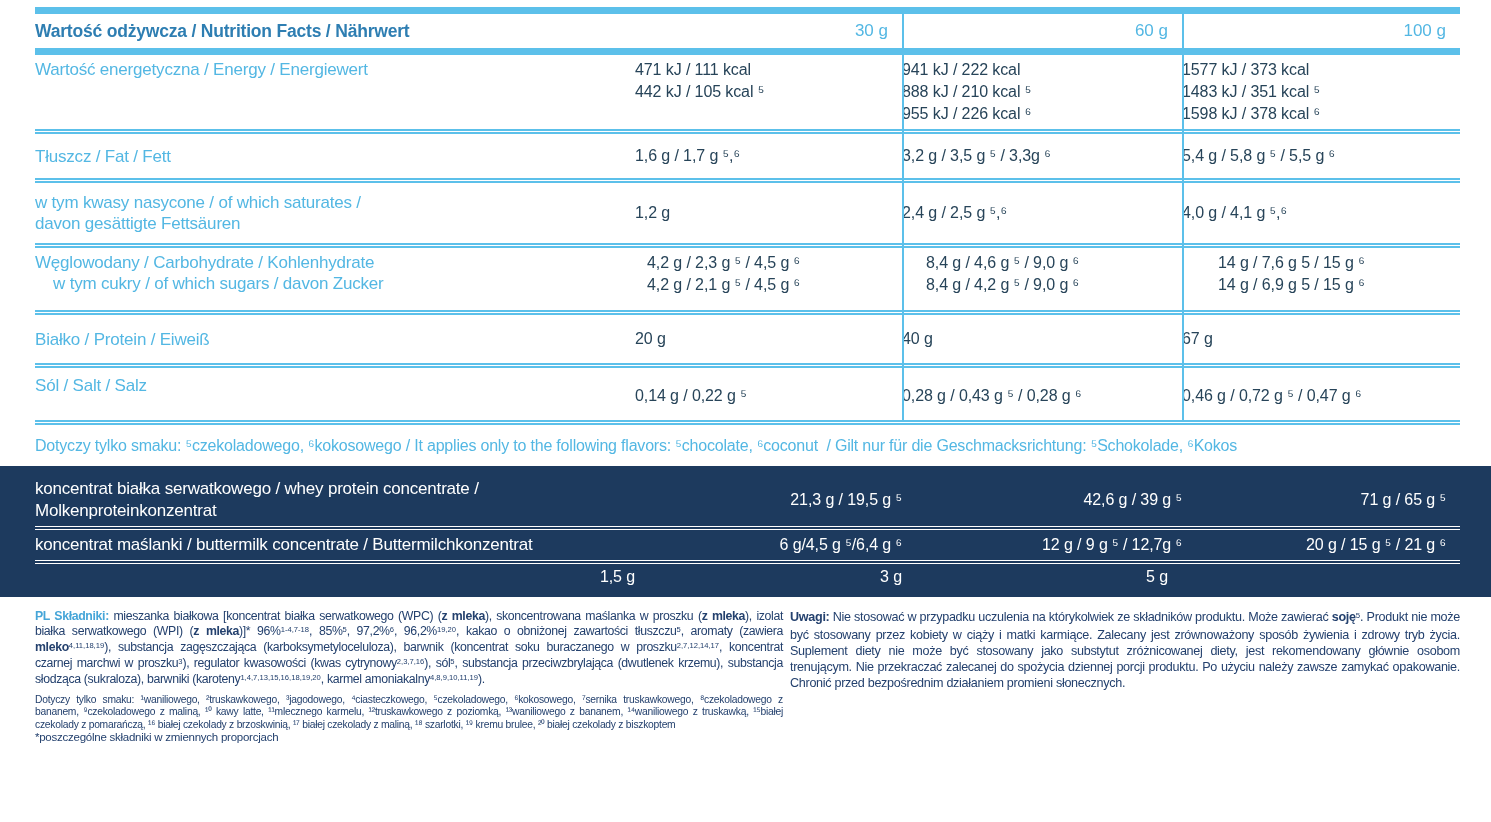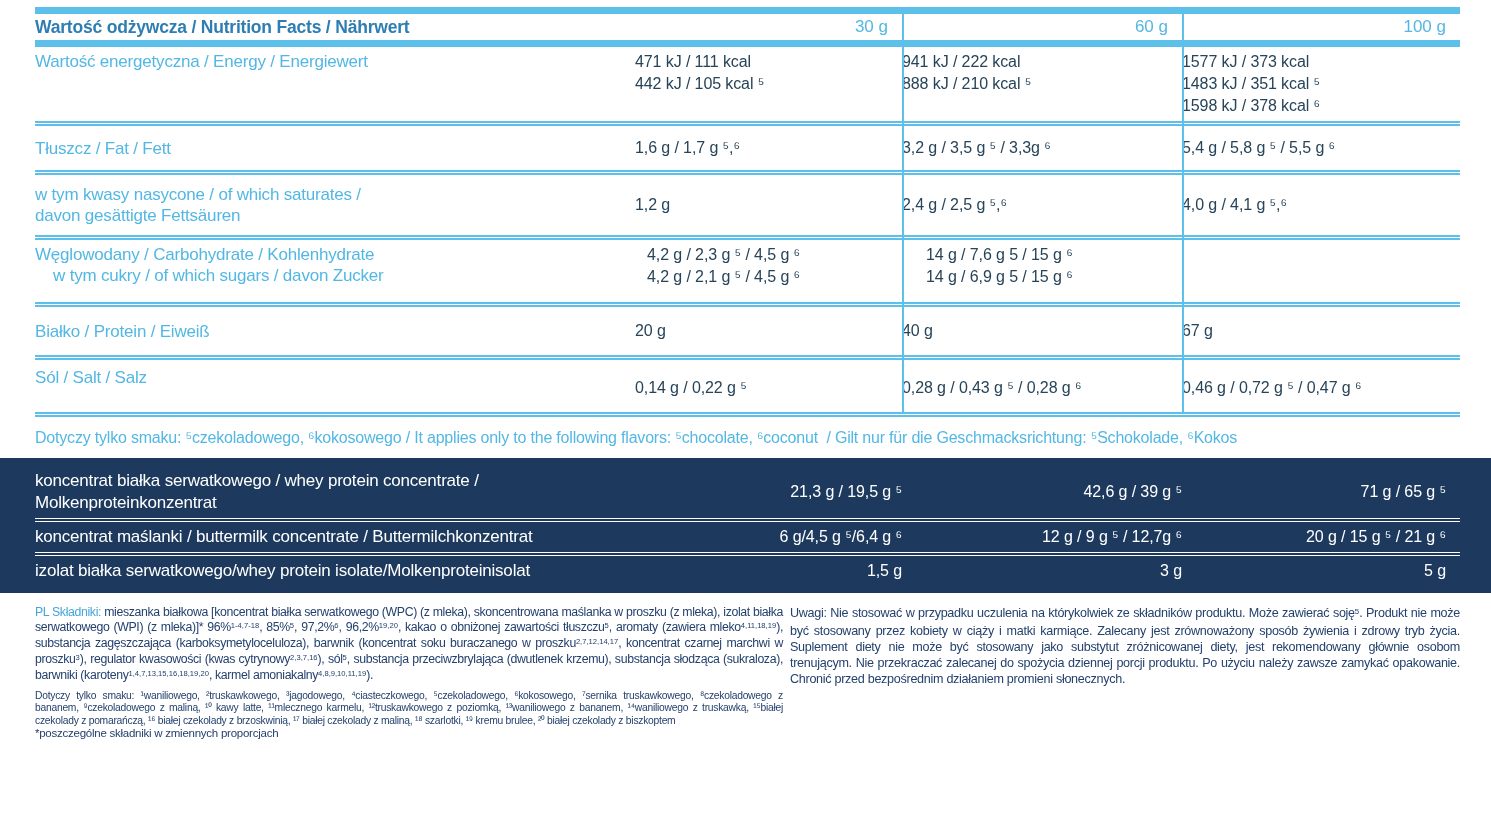--- a/index.html
+++ b/index.html
@@ -22,21 +22,21 @@
   }
   
   .top-info{padding:36px 35px 0 35px;color:var(--accent);font-weight:bold;
     font-size:17.5px;line-height:22px;letter-spacing:-0.2px;}
   
   .twrap{position:relative;margin:7px 31px 0 35px;border-bottom:5px double var(--line);}
   .vline{position:absolute;top:7px;bottom:0;width:2px;background:var(--line);z-index:0;}
   .vline.v1{left:867px;} .vline.v2{left:1147px;}
   .bar{height:7px;background:var(--line);position:relative;z-index:1;}
   .cols{display:grid;grid-template-columns:600px 267px 280px 278px;}
-  .thead{height:26px;align-items:center;}
+  .thead{height:34px;align-items:center;}
   .thead .ttl{color:var(--title);font-weight:bold;font-size:17.5px;letter-spacing:-0.2px;}
   .thead .ch{color:var(--accent);font-size:17px;text-align:right;padding-right:14px;}
   .trow{padding:4px 0;}
   .trow + .trow{border-top:5px double var(--line);}
   .lab{color:var(--accent);font-size:17px;line-height:21px;letter-spacing:-0.2px;}
   .lab div{white-space:pre;}
   .val{color:var(--val);font-size:16px;line-height:22px;text-align:left;
        padding-right:14px;letter-spacing:-0.1px;}
   .row-energy{align-items:start;}
   .row-fat{min-height:36px;align-items:center;}
@@ -60,21 +60,21 @@
   
   .footer{display:flex;gap:7px;padding:12px 31px 0 35px;color:var(--foot);}
   .fcol-left{width:748px;}
   .fcol-right{width:670px;}
   .para{text-align:justify;}
   .ingredients{font-size:12.3px;line-height:15px;letter-spacing:-0.35px;}
   .flavor-footnote{margin-top:6px;font-size:10.3px;line-height:12.4px;letter-spacing:-0.25px;}
   .footnote-star{font-size:11.5px;line-height:13px;letter-spacing:-0.25px;}
   .usage{font-size:12.6px;line-height:16px;letter-spacing:-0.3px;}
   .notes{font-size:12.6px;line-height:16px;letter-spacing:-0.3px;}
-  .b{font-weight:normal;}
+  .b{font-weight:bold;}
   .a{color:var(--footacc);}
   .sup{font-size:62%;position:relative;top:-0.45em;letter-spacing:0;}
 </style>
 </head>
 <body>
 
 <div class="page">
 
 
   <div class="twrap">
@@ -93,20 +93,21 @@
           <div class="lab">
             <div>Wartość energetyczna / Energy / Energiewert</div>
           </div>
           <div class="val">
             <div>471 kJ / 111 kcal</div>
             <div>442 kJ / 105 kcal ⁵</div>
           </div>
           <div class="val">
             <div>941 kJ / 222 kcal</div>
             <div>888 kJ / 210 kcal ⁵</div>
+            <div>955 kJ / 226 kcal ⁶</div>
           </div>
           <div class="val">
             <div>1577 kJ / 373 kcal</div>
             <div>1483 kJ / 351 kcal ⁵</div>
             <div>1598 kJ / 378 kcal ⁶</div>
           </div>
         </div>
         <div class="cols trow row-fat">
           <div class="lab">
             <div>Tłuszcz / Fat / Fett</div>
@@ -137,20 +138,24 @@
           </div>
         </div>
         <div class="cols trow row-carbs">
           <div class="lab">
             <div>Węglowodany / Carbohydrate / Kohlenhydrate</div>
             <div>    w tym cukry / of which sugars / davon Zucker</div>
           </div>
           <div class="val">
             <div>4,2 g / 2,3 g ⁵ / 4,5 g ⁶</div>
             <div>4,2 g / 2,1 g ⁵ / 4,5 g ⁶</div>
+          </div>
+          <div class="val">
+            <div>8,4 g / 4,6 g ⁵ / 9,0 g ⁶</div>
+            <div>8,4 g / 4,2 g ⁵ / 9,0 g ⁶</div>
           </div>
           <div class="val">
             <div>14 g / 7,6 g 5 / 15 g ⁶</div>
             <div>14 g / 6,9 g 5 / 15 g ⁶</div>
           </div>
         </div>
         <div class="cols trow row-protein">
           <div class="lab">
             <div>Białko / Protein / Eiweiß</div>
           </div>
@@ -196,23 +201,20 @@
         </div>
         <div class="cols brow">
           <div class="blab">
             <div>koncentrat maślanki / buttermilk concentrate / Buttermilchkonzentrat</div>
           </div>
           <div class="bval c2">6 g/4,5 g ⁵/6,4 g ⁶</div>
           <div class="bval c3">12 g / 9 g ⁵ / 12,7g ⁶</div>
           <div class="bval c4">20 g / 15 g ⁵ / 21 g ⁶</div>
         </div>
         <div class="cols brow">
-          <div class="blab">
-            <div>izolat białka serwatkowego/whey protein isolate/Molkenproteinisolat</div>
-          </div>
           <div class="bval c2">1,5 g</div>
           <div class="bval c3">3 g</div>
           <div class="bval c4">5 g</div>
         </div>
       </div>
   </div>
 
   <div class="footer">
     <div class="fcol-left">
       <div class="para ingredients" id="ingredients"><span class="b a ">PL Składniki: </span><span>mieszanka białkowa [koncentrat białka serwatkowego (WPC) (</span><span class="b ">z mleka</span><span>), skoncentrowana maślanka w proszku (</span><span class="b ">z mleka</span><span>), izolat białka serwatkowego (WPI) (</span><span class="b ">z mleka</span><span>)]* 96%</span><span class="sup">1-4,7-18</span><span>, 85%</span><span class="sup">5</span><span>, 97,2%</span><span class="sup">6</span><span>, 96,2%</span><span class="sup">19,20</span><span>, kakao o obniżonej zawartości tłuszczu</span><span class="sup">5</span><span>, aromaty (zawiera </span><span class="b ">mleko</span><span class="sup">4,11,18,19</span><span>), substancja zagęszczająca (karboksymetyloceluloza), barwnik (koncentrat soku buraczanego w proszku</span><span class="sup">2,7,12,14,17</span><span>, koncentrat czarnej marchwi w proszku</span><span class="sup">3</span><span>), regulator kwasowości (kwas cytrynowy</span><span class="sup">2,3,7,16</span><span>), sól</span><span class="sup">5</span><span>, substancja przeciwzbrylająca (dwutlenek krzemu), substancja słodząca (sukraloza), barwniki (karoteny</span><span class="sup">1,4,7,13,15,16,18,19,20</span><span>, karmel amoniakalny</span><span class="sup">4,8,9,10,11,19</span><span>).</span></div>

